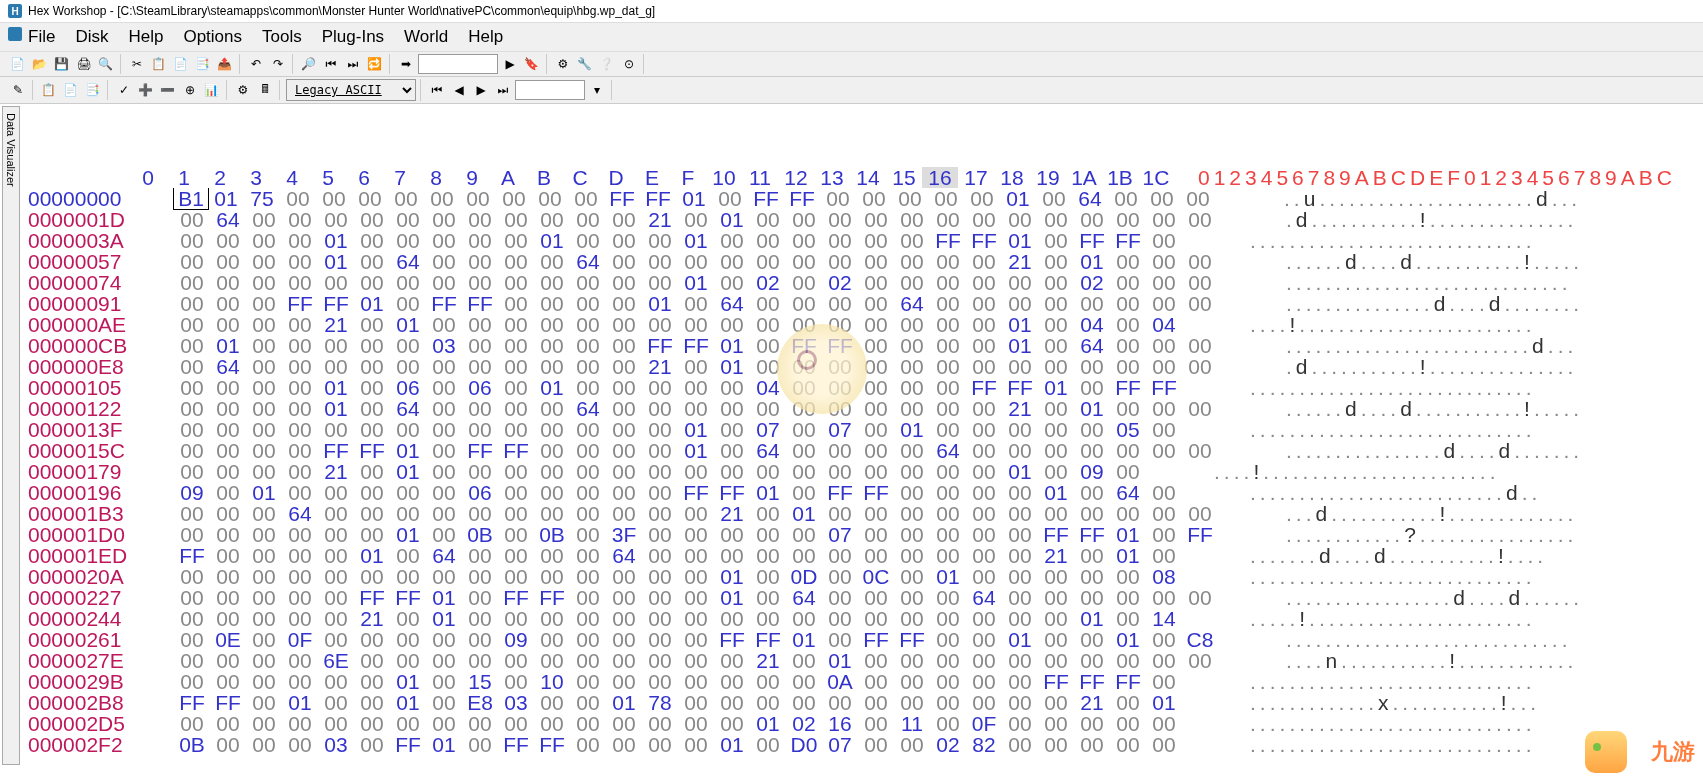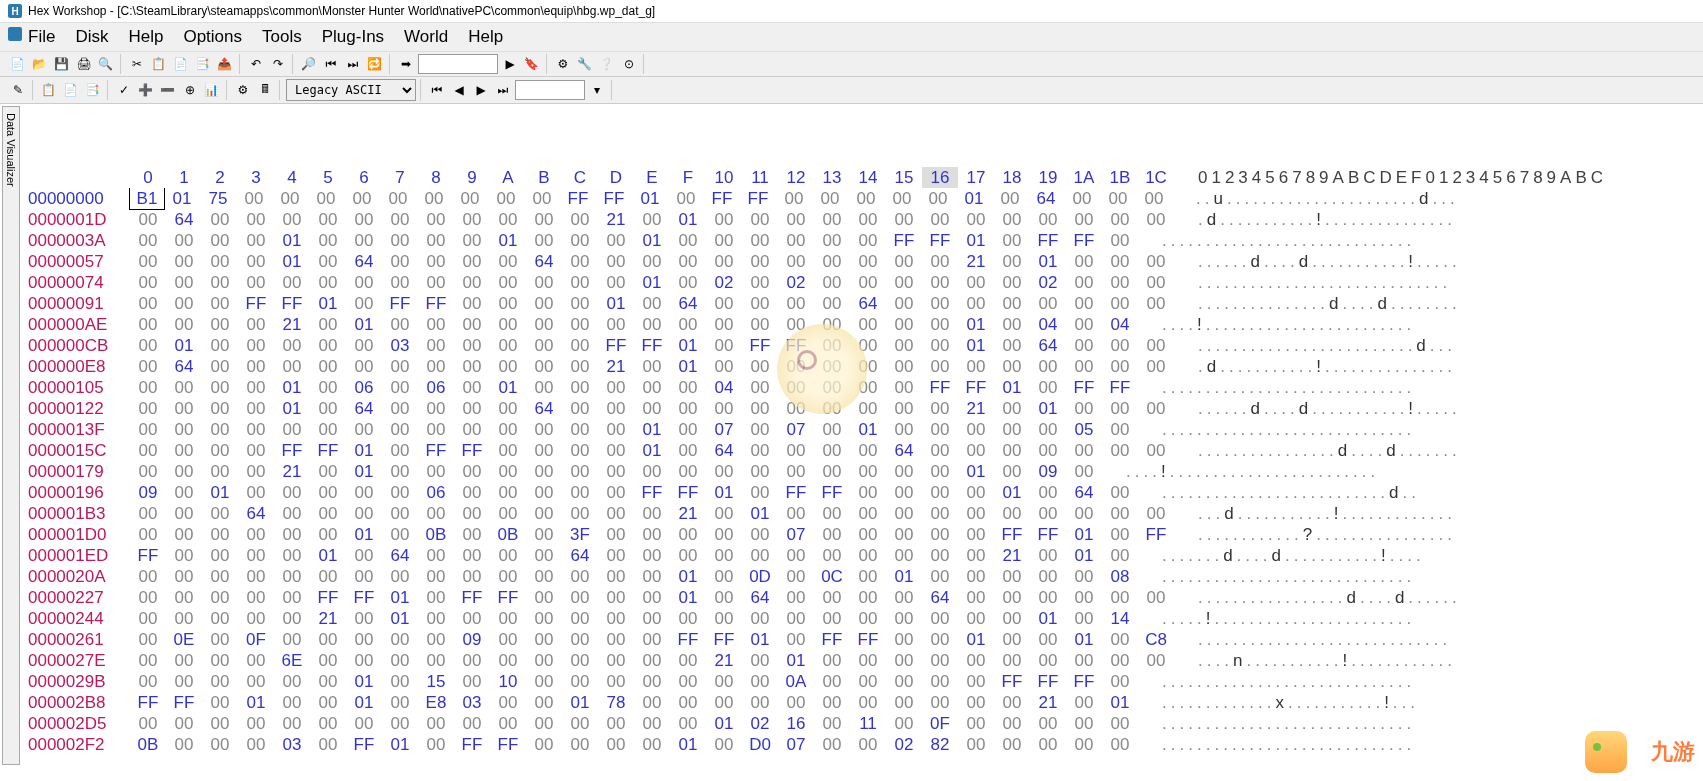--- a/index.html
+++ b/index.html
@@ -7,38 +7,38 @@
 .titlebar { background: #fff; padding: 4px 8px; font-size: 12px; color: #000; display: flex; align-items: center; gap: 6px; border-bottom: 1px solid #ddd; }
 .titlebar .icon-app { width: 14px; height: 14px; background: #2a7ab0; border-radius: 2px; display: inline-flex; align-items: center; justify-content: center; color: #fff; font-weight: bold; font-size: 10px; }
 .menubar { background: #f0f0f0; padding: 2px 6px; display: flex; gap: 4px; border-bottom: 1px solid #ddd; }
 .menubar .mitem { padding: 2px 8px; cursor: pointer; font-size: 17px; }
 .menubar .mitem:first-child { padding-left: 22px; position: relative; }
 .menubar .mitem:first-child::before { content:''; position:absolute; left:2px; top:2px; width:14px; height:14px; background:#2a7ab0; border-radius:2px; }
 .toolbar { background: #f0f0f0; padding: 2px 4px; display: flex; align-items: center; gap: 2px; border-bottom: 1px solid #ccc; flex-wrap: wrap; }
 .toolbar .grp { display: flex; align-items: center; gap: 2px; padding: 0 4px; border-right: 1px solid #ccc; }
 .toolbar .tbtn { width: 20px; height: 20px; display: inline-flex; align-items: center; justify-content: center; cursor: pointer; border-radius: 2px; font-size: 12px; }
 .toolbar input[type=text] { height: 20px; font-size: 12px; padding: 0 4px; border: 1px solid #999; }
-.toolbar select { height: 22px; font-size: 12px; padding: 0 4px; border: 1px solid #999; font-family: "Consolas", monospace; }
+.toolbar select { height: 22px; font-size: 12px; padding: 0 4px; border: 1px solid #999; font-family: "Consolas", monospace; text-decoration: underline; }
 .workspace { display: flex; height: calc(100vh - 118px); }
 .sidetab { writing-mode: vertical-rl; text-orientation: mixed; background: #f0f0f0; border: 1px solid #aaa; padding: 6px 2px; font-size: 11px; cursor: pointer; margin: 2px; }
-.hexpane { flex: 1; overflow: auto; font-family: "Consolas", "Courier New", monospace; font-size: 17px; white-space: pre; line-height: 21px; position: relative; }
+.hexpane { flex: 1; overflow: auto; font-family: "Consolas", "Courier New", monospace; font-size: 21px; white-space: pre; line-height: 21px; position: relative; }
 .hexheader { display: flex; color: #3333cc; position: sticky; top: 0; background: #fff; }
-.hexrow { display: flex; }
+.hexrow { display: flex; gap: 44px; }
 .offcol { width: 100px; text-align: left; padding-left: 6px; color: #be185d; letter-spacing: 0; }
 .offcol.first { color: #3333cc; }
 .hexcol { flex: 0 0 auto; padding: 0 8px; }
 .hexcell { display: inline-block; width: 36px; text-align: center; }
 .hexcell.z { color: #888; }
 .hexcell.nz { color: #3333cc; }
 .hexcell.hdr { color: #3333cc; cursor: pointer; }
 .hexcell.hdr.hl { background: #ddd; }
 .asccol { padding-left: 16px; letter-spacing: 4px; }
 .asccol .a0 { color: #888; }
 .asccol .a1 { color: #333; }
-.asccol.hdr { color: #404040; }
+.asccol.hdr { color: #ef4444; }
 .cursor-cell { border: 1px solid #000; margin: -1px; }
 .watermark { position: absolute; right: 8px; bottom: 8px; font-size: 22px; color: #ff7029; font-weight: bold; opacity: .9; display:flex; align-items:center; gap:24px;}
 .wmicon { width:42px; height:42px; border-radius:10px; background:linear-gradient(#ffd36b,#ff9b2f); display:inline-block; position:relative;}
 .wmicon::after{content:'';position:absolute;left:8px;top:12px;width:8px;height:8px;border-radius:50%;background:#6b3;}
 .center-wm { position:absolute; left:755px; top:220px; width:90px; height:90px; border-radius:50%; background: radial-gradient(circle,#fff3d0 40%,#f7e4a8 70%, rgba(247,228,168,0) 75%); opacity:.7; pointer-events:none;}
 .center-wm::before{content:'';position:absolute;left:20px;top:26px;width:14px;height:14px;border:3px solid #b88; border-radius:50%;}
 </style>
 </head>
 <body>
 

